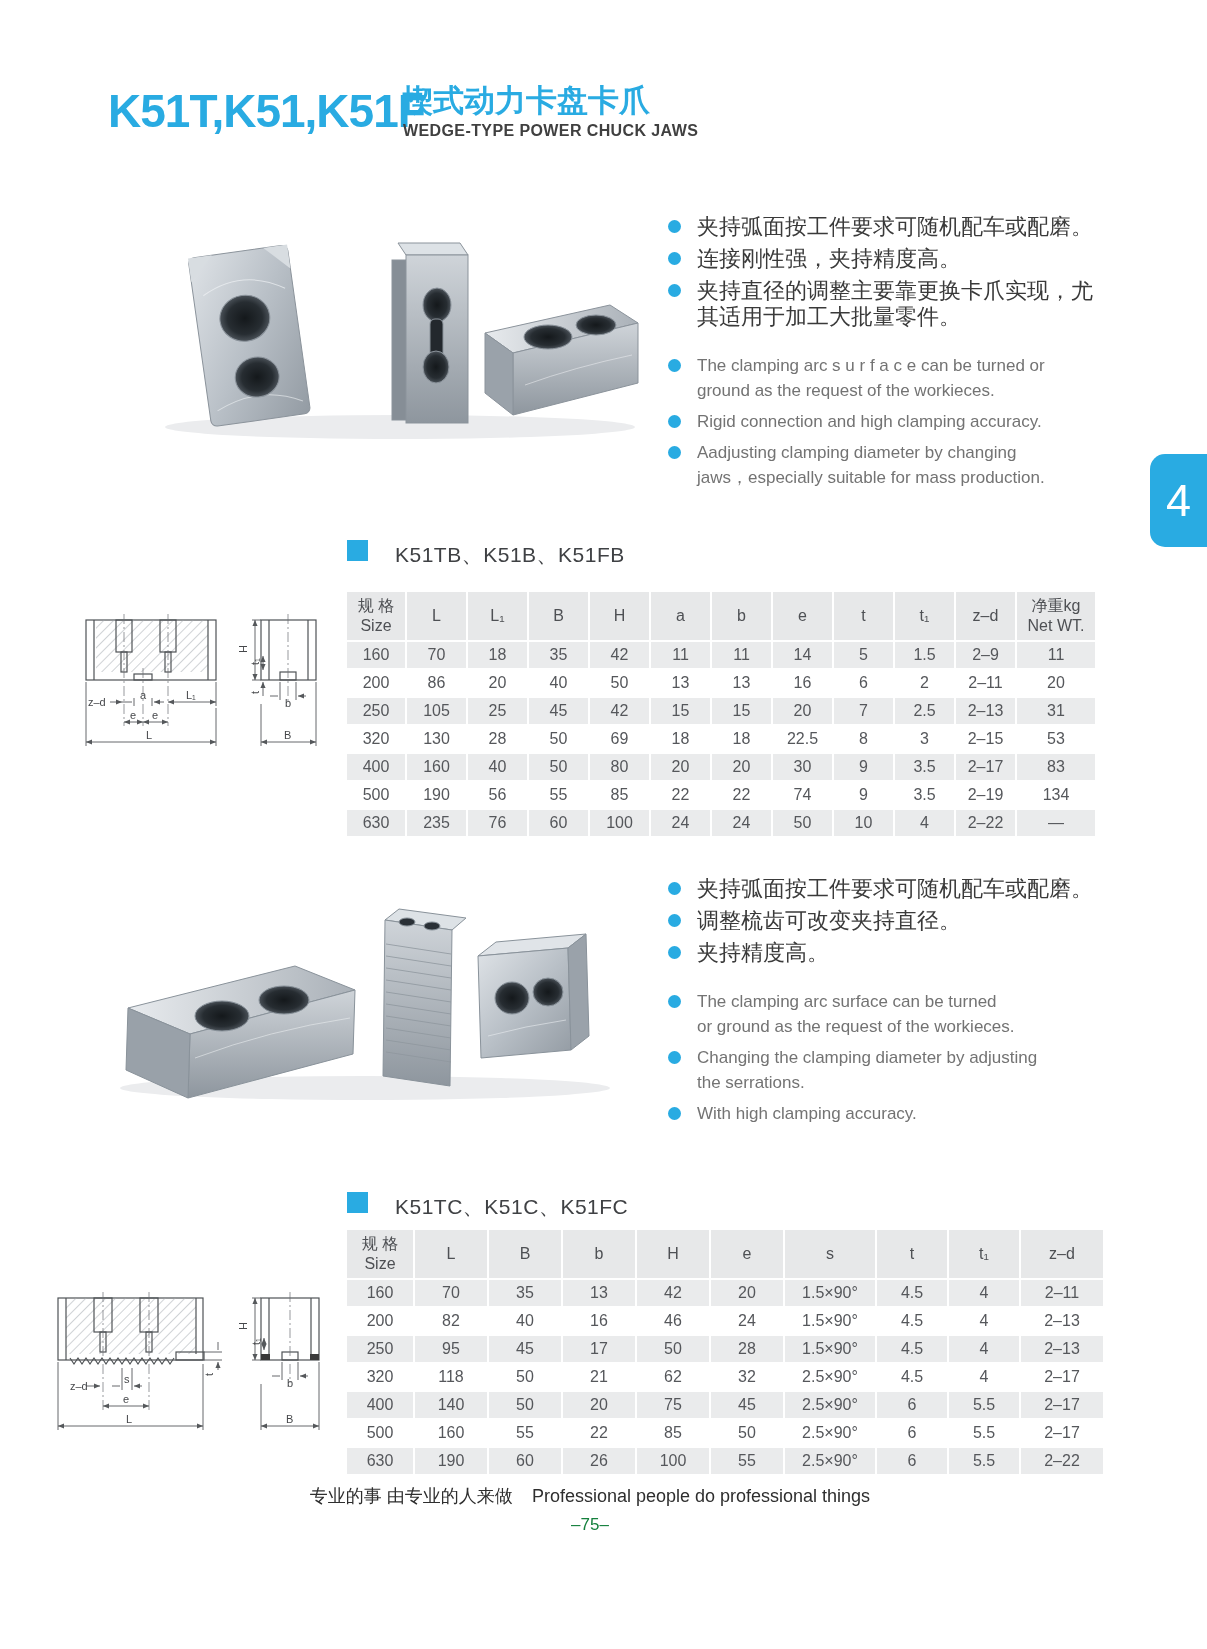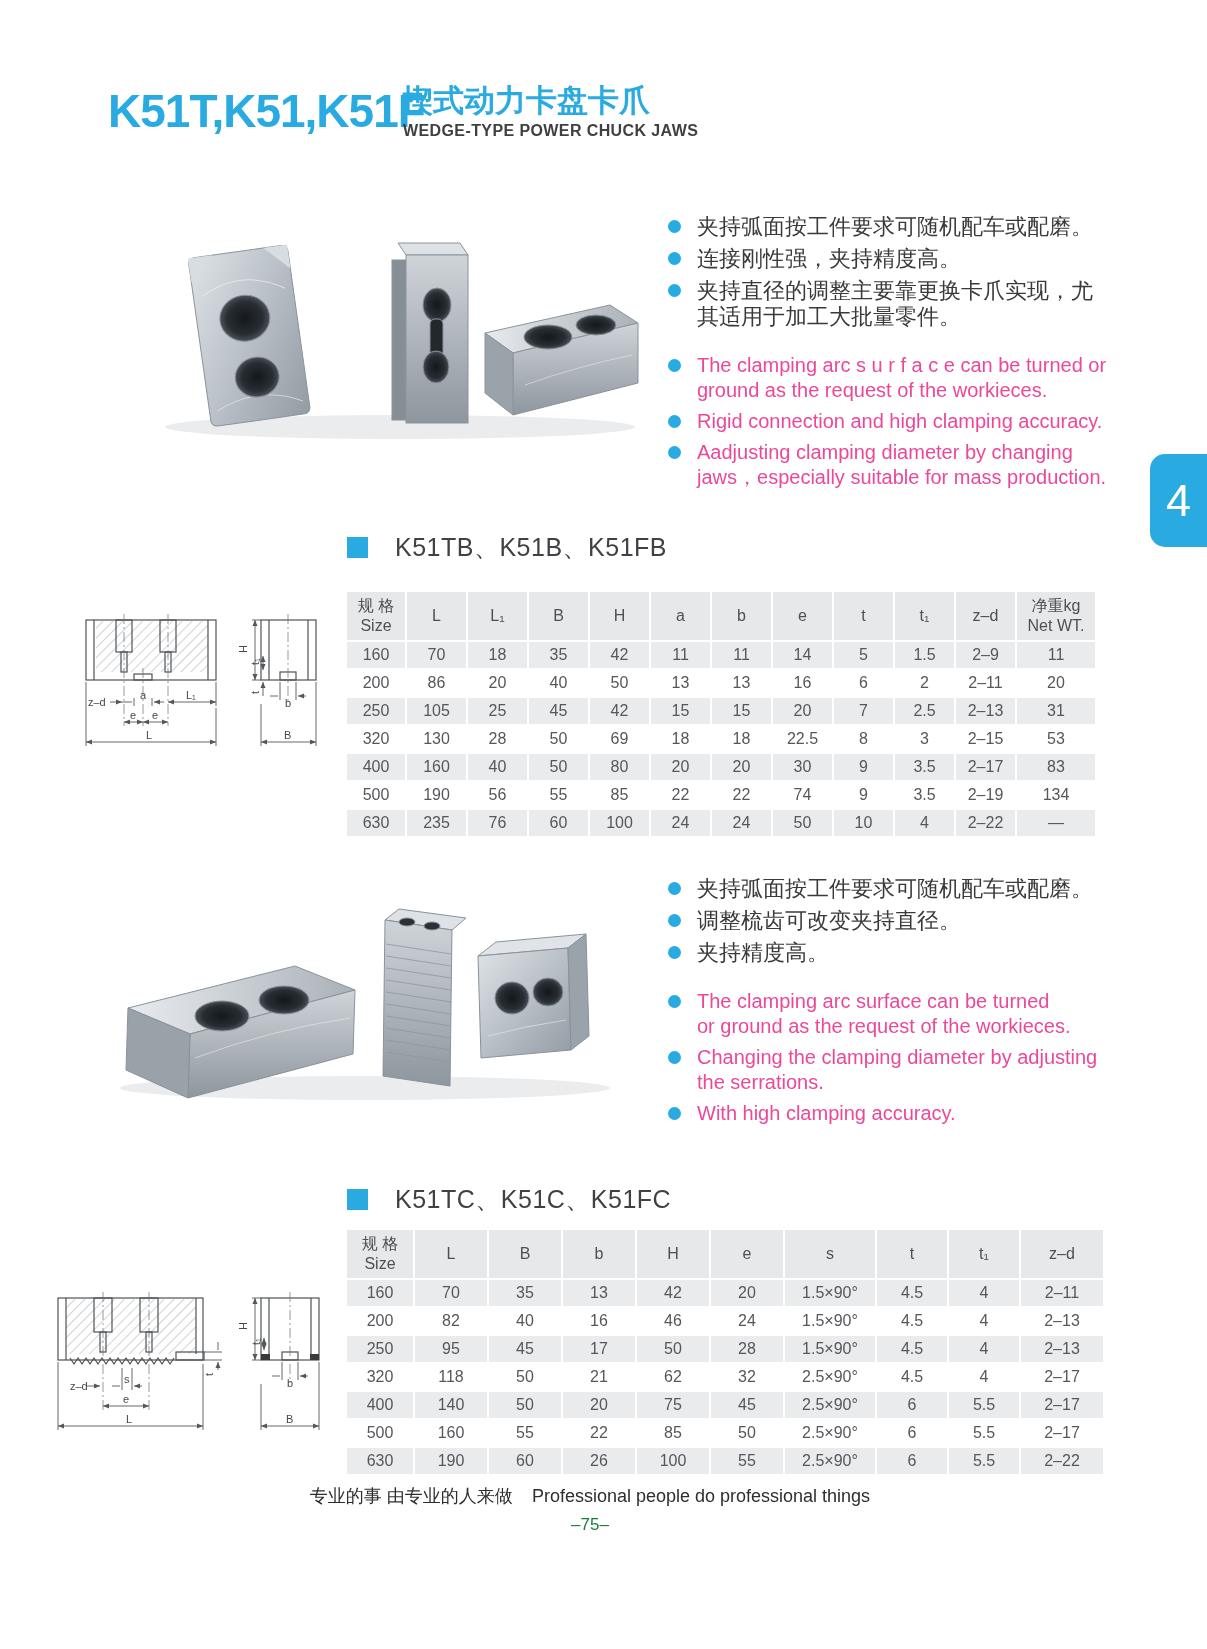--- a/index.html
+++ b/index.html
@@ -7,34 +7,34 @@
         font-family:"Liberation Sans","DejaVu Sans",sans-serif;}
   .abs{position:absolute;}
   
   .title-model{left:108px;top:84px;font-size:46px;font-weight:700;color:#29abe2;letter-spacing:-1px;}
   .title-cn{left:402px;top:80px;font-size:31px;font-weight:700;color:#29abe2;}
   .title-en{left:403px;top:122px;font-size:16px;color:#404040;letter-spacing:.4px;font-weight:700;}
   
   .bullets{list-style:none;margin:0;padding:0;}
   .bullets li{position:relative;padding-left:29px;margin-bottom:6px;}
   .bullets.cn li{font-size:22px;line-height:26px;color:#3a3a3a;}
-  .bullets.en li{font-size:20px;line-height:25px;color:#ec4899;}
+  .bullets.en li{font-size:17px;line-height:25px;color:#737373;}
   .dot{position:absolute;left:0;top:6px;width:13px;height:13px;border-radius:50%;background:#29abe2;}
   .intro1{left:668px;top:214px;width:470px;}
   .intro2{left:668px;top:876px;width:470px;}
   .intro-gap{height:17px;}
   
   .side-tab{right:0;top:454px;width:57px;height:93px;background:#29abe2;border-radius:15px 0 0 15px;
             color:#fff;display:flex;align-items:center;justify-content:center;font-size:45px;}
   
   .section-heading{display:flex;align-items:center;}
   #sh1{left:347px;top:531px;}
   #sh2{left:347px;top:1183px;}
   .sq{width:21px;height:21px;background:#29abe2;margin-right:27px;}
-  .sh-txt{font-size:25px;color:#3f4144;letter-spacing:.5px;}
+  .sh-txt{font-size:21px;color:#3f4144;letter-spacing:.5px;margin-top:10px;}
   
   .table1{left:345px;top:590px;}
   .table2{left:345px;top:1228px;}
   .spec-table{border-collapse:separate;border-spacing:2px;table-layout:fixed;width:740px;}
   .spec-table th{background:#e7e8e9;font-weight:400;font-size:16px;color:#4e5054;height:44px;line-height:20px;padding:2px 0;}
   .spec-table td{background:#fff;text-align:center;font-size:16px;color:#55575b;height:24px;padding:1px 0;}
   .spec-table tbody tr:nth-child(odd) td{background:#eaebec;}
   
   .dwg1{left:66px;top:608px;}
   .dwg2{left:36px;top:1288px;}

